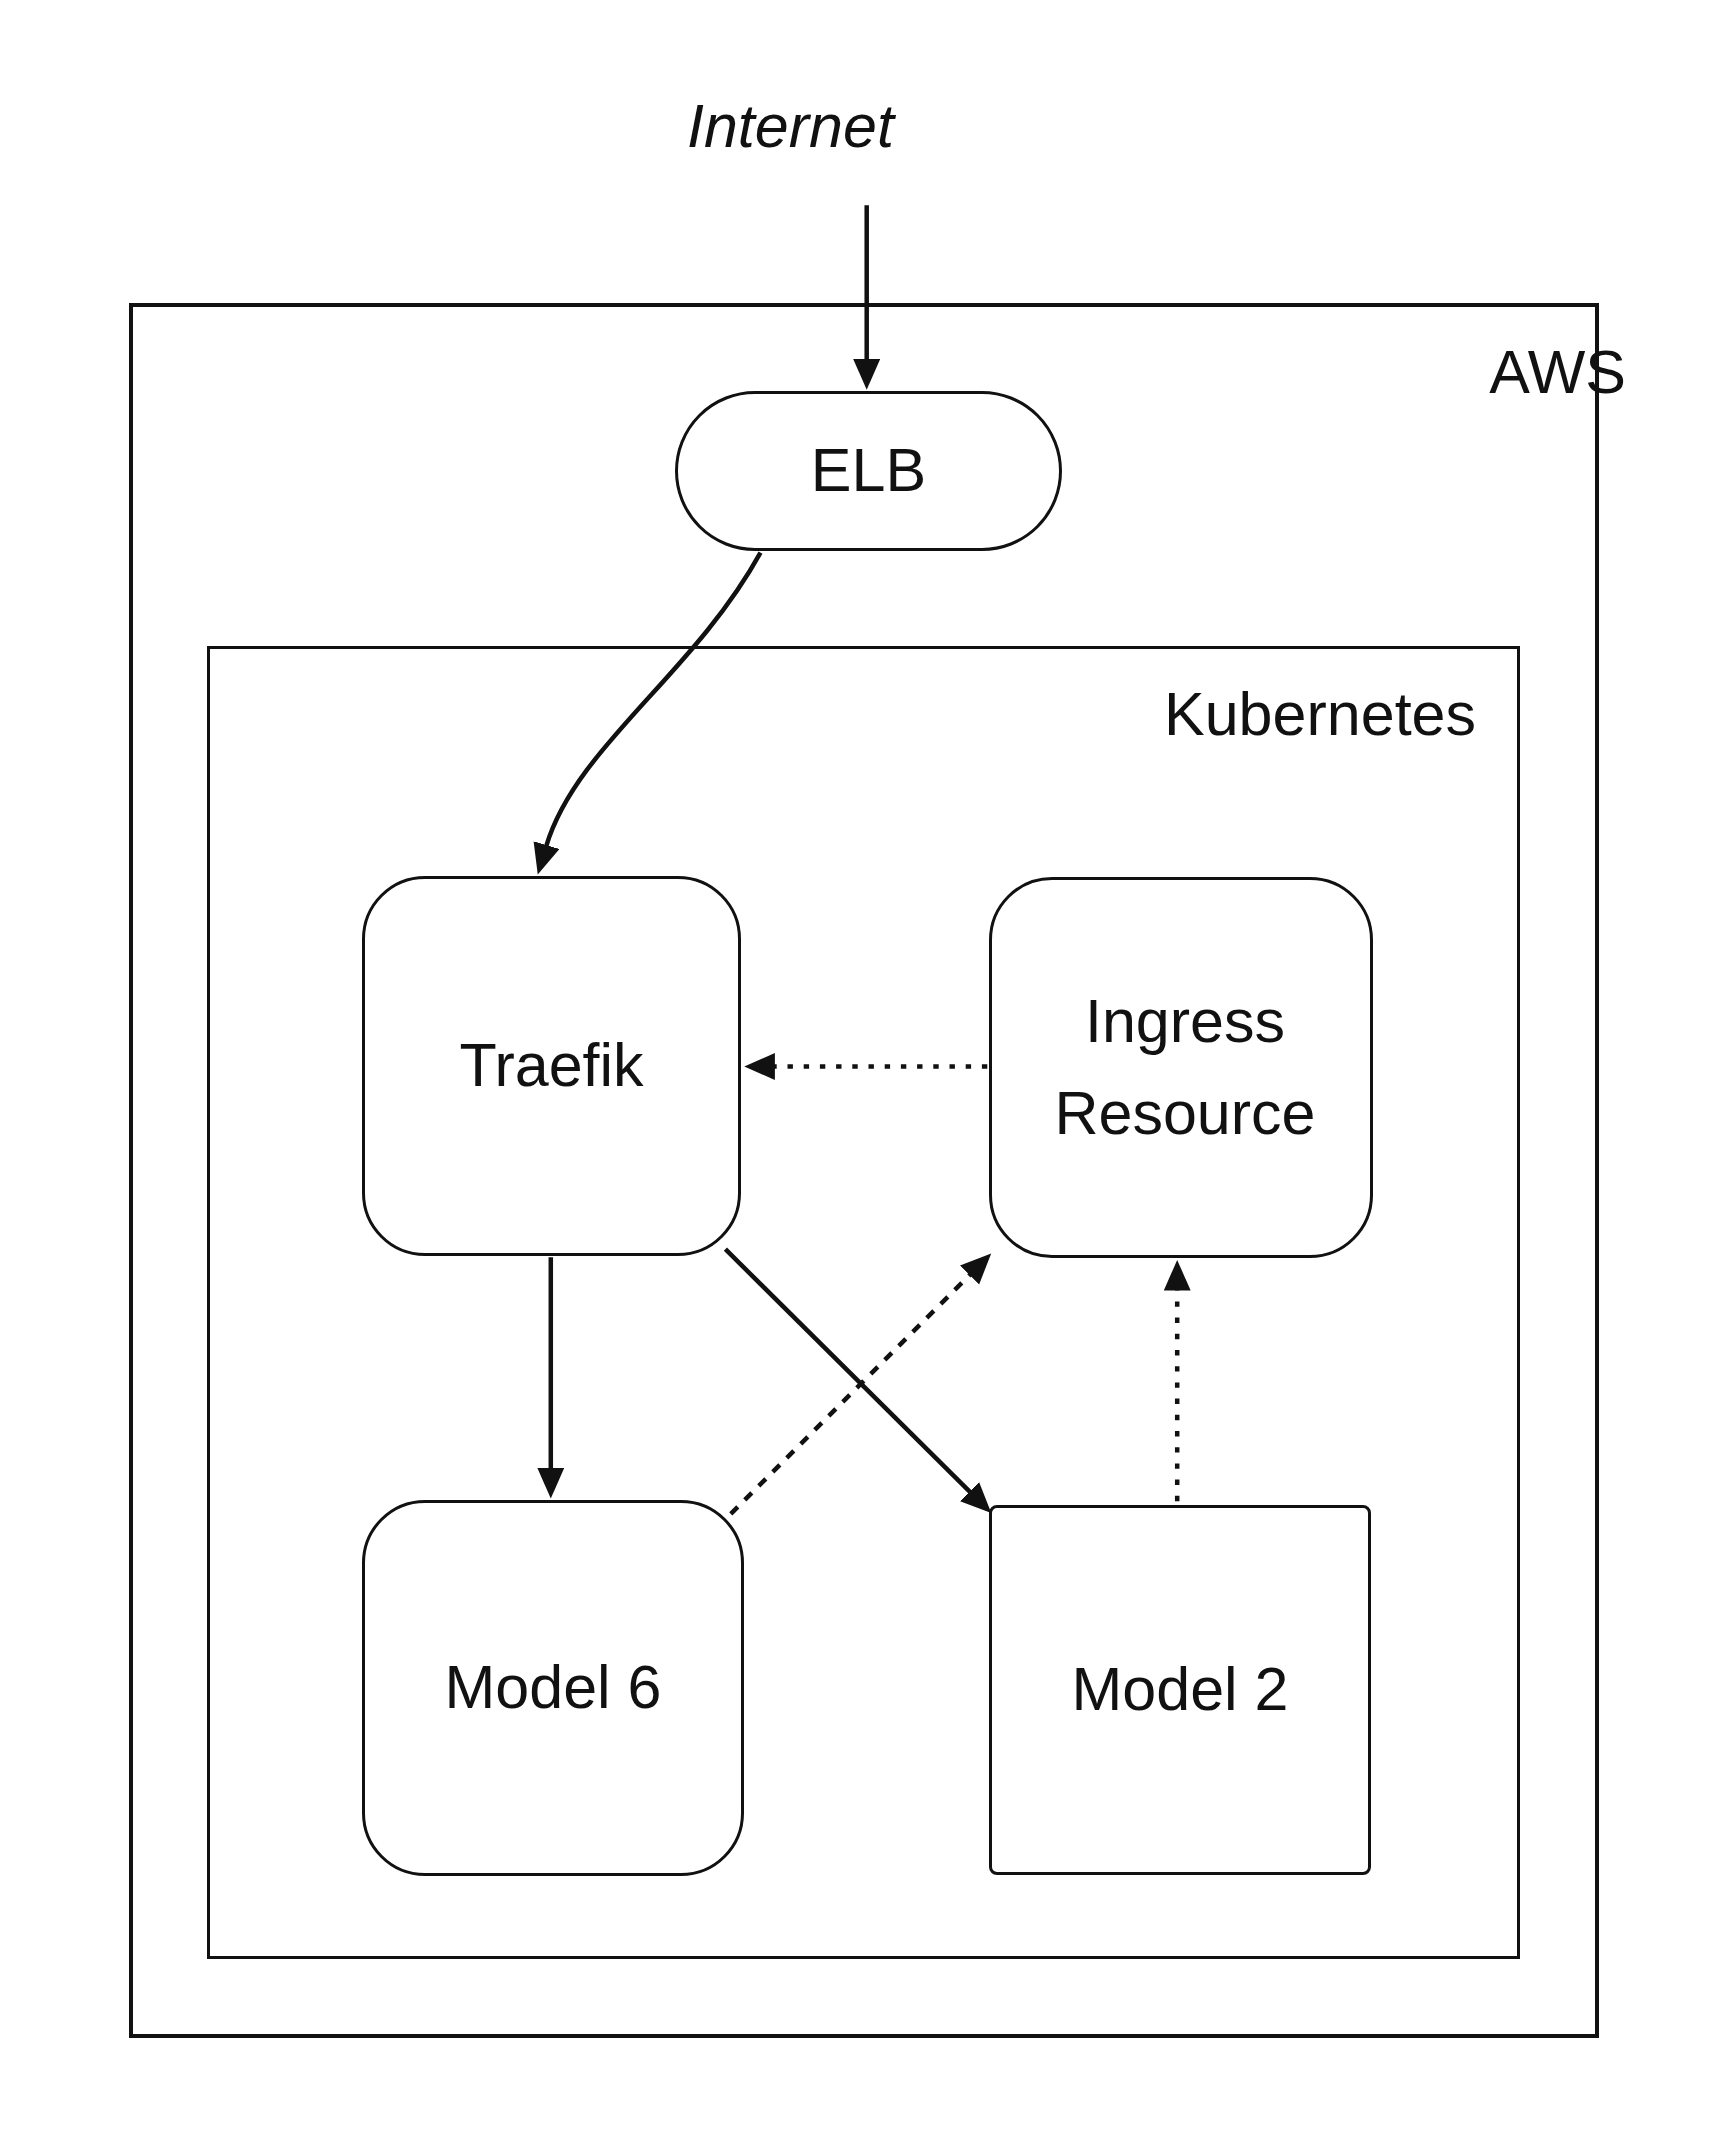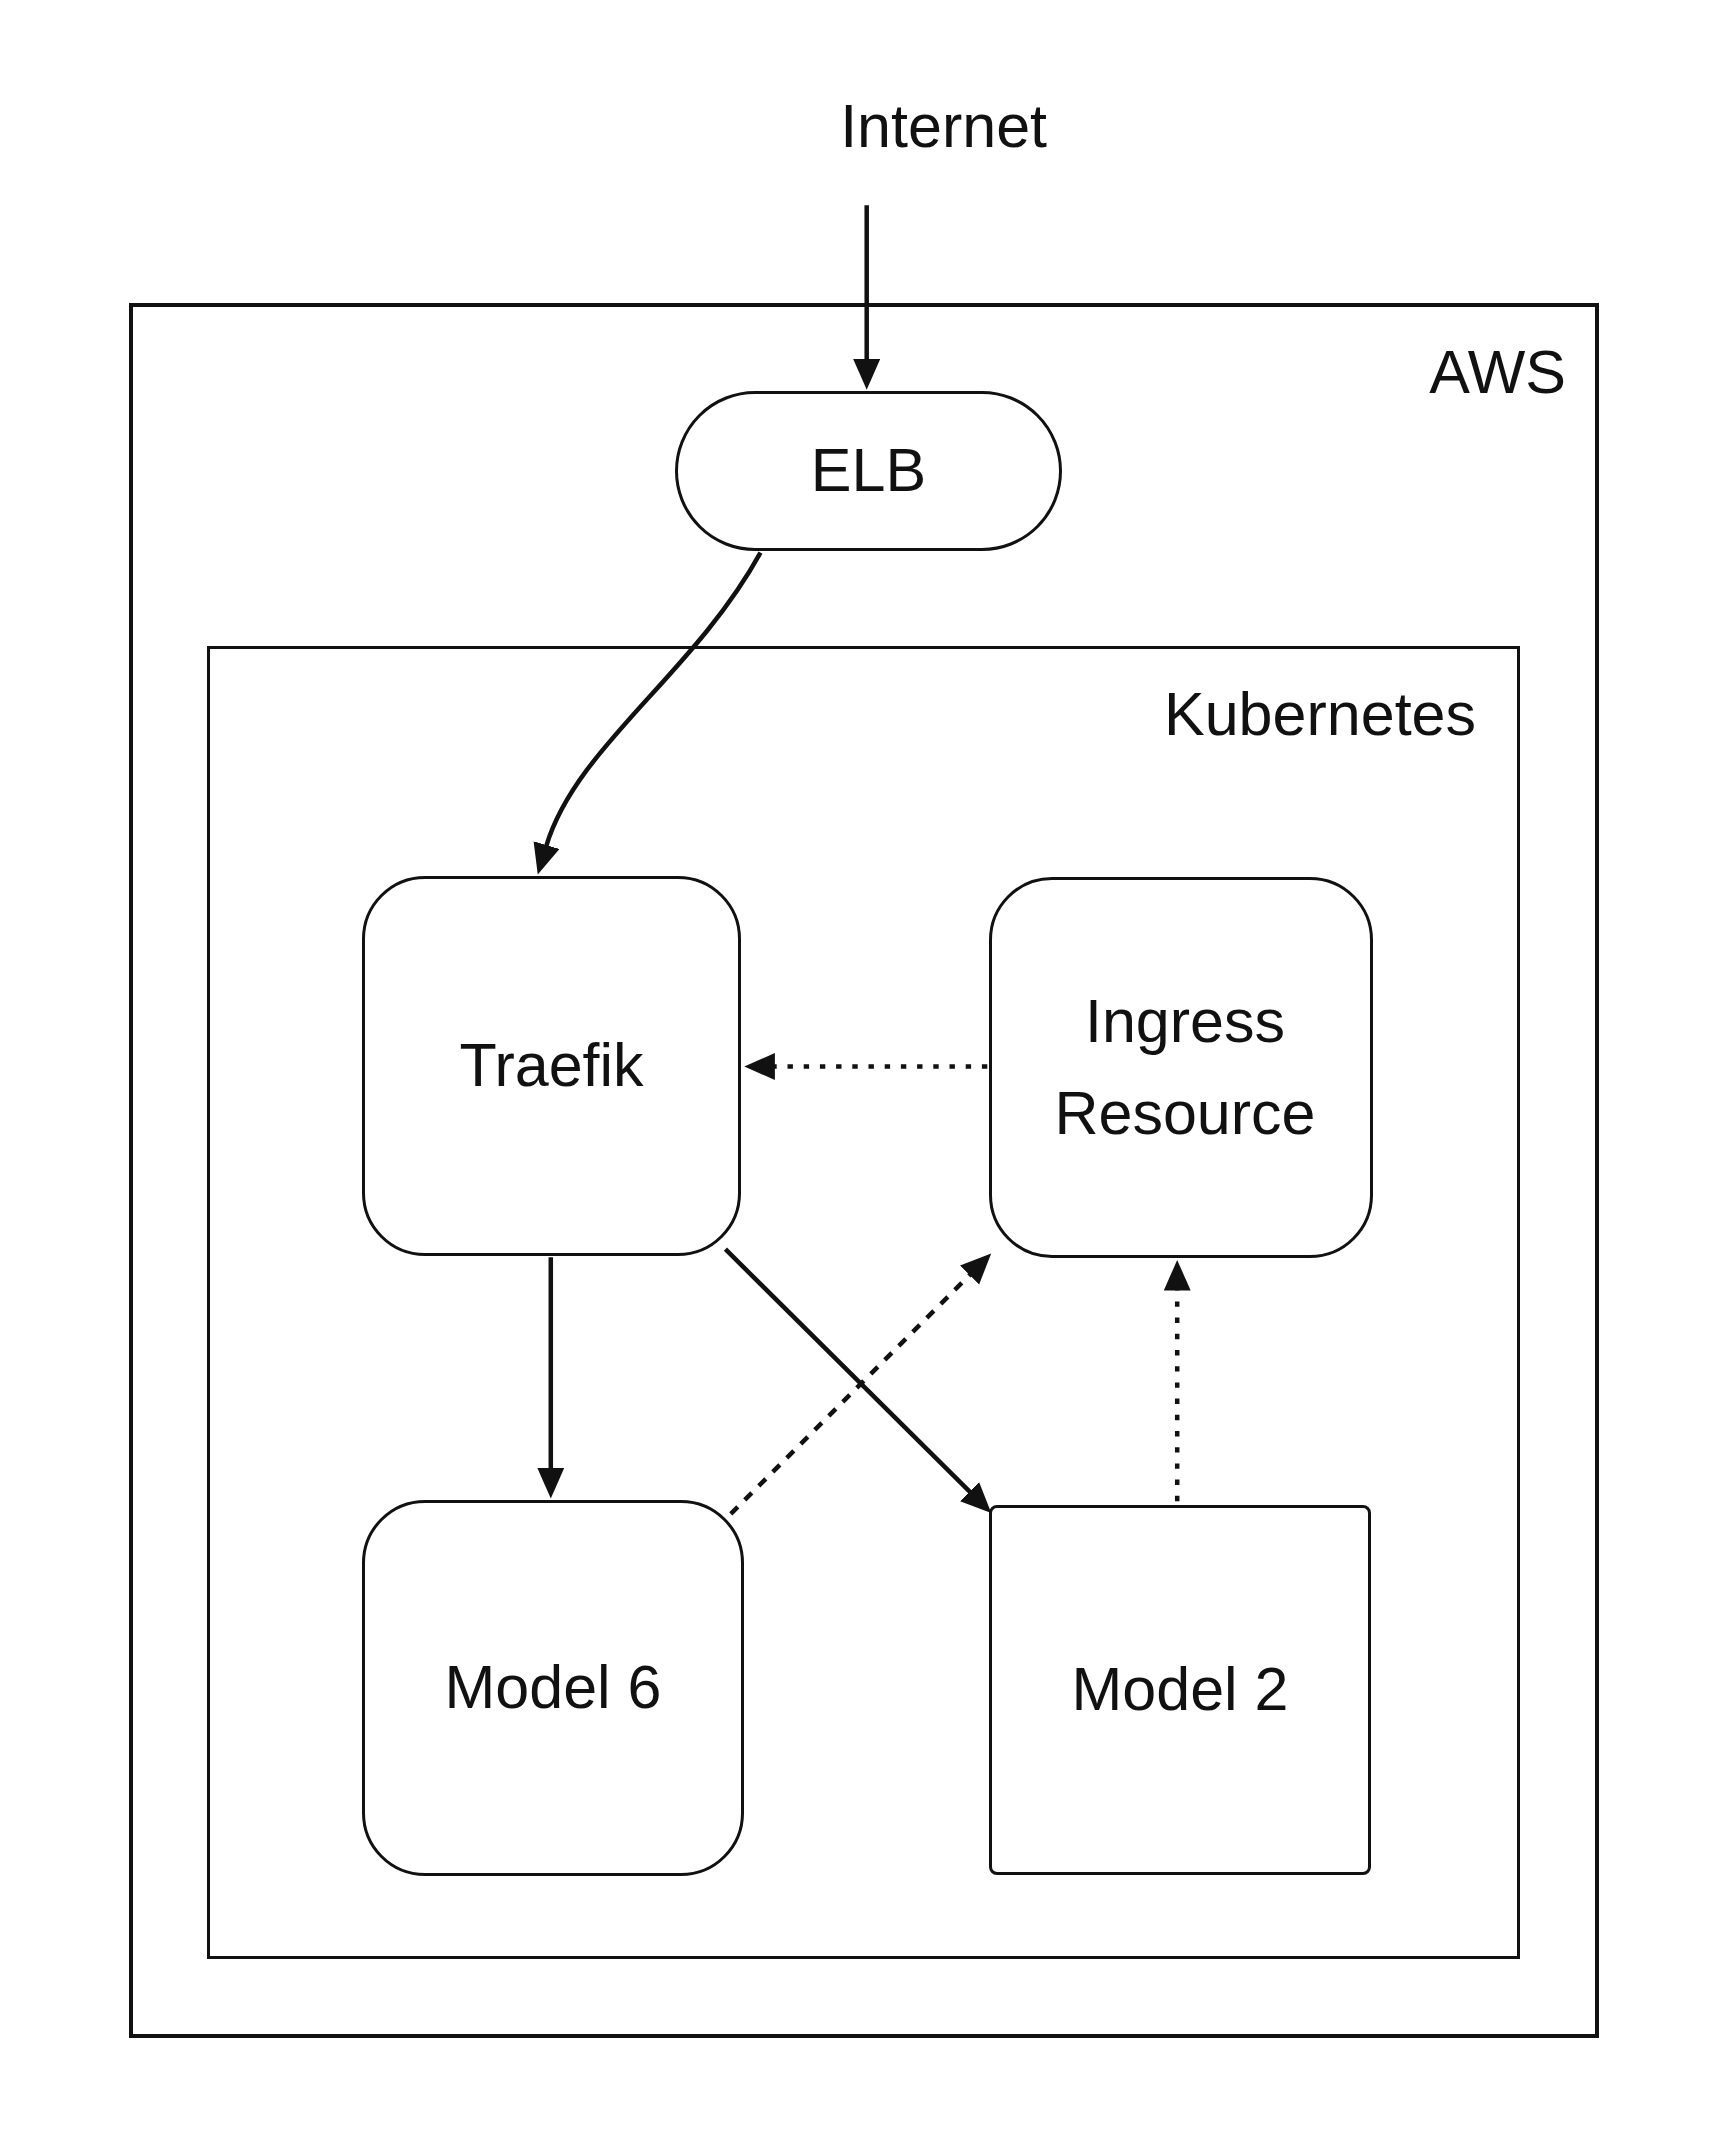--- a/index.html
+++ b/index.html
@@ -16,21 +16,21 @@
     color: var(--text, #111111);
     overflow: hidden;
   }
   .free-label {
     position: absolute;
     font-size: 61px;
     line-height: 1.2;
     color: var(--text, #111111);
     white-space: nowrap;
   }
-  .center { text-align: right; }
+  .center { text-align: left; font-style: italic; }
   .right  { text-align: right; }
 
   .container-box {
     position: absolute;
     border: 4.5px solid var(--stroke, #111111);
     background: transparent;
     box-sizing: border-box;
   }
   #kubernetes-box { border-width: 3.6px; }
 
@@ -88,21 +88,21 @@
   #arrowhead path { fill: var(--stroke, #111111); }
 </style>
 </head>
 <body>
 
 <div id="canvas">
 
   <div class="free-label center" style="left: 687px; top: 90px; width: 360px;">Internet</div>
 
   <div class="container-box" id="aws-box" style="left: 129px; top: 303px; width: 1470px; height: 1735px;"></div>
-  <div class="free-label right" style="left: 1296px; top: 336px; width: 270px;">AWS</div>
+  <div class="free-label right" style="left: 1356px; top: 336px; width: 270px;">AWS</div>
 
   <div class="container-box" id="kubernetes-box" style="left: 207px; top: 646px; width: 1313px; height: 1313px;"></div>
   <div class="free-label right" style="left: 1026px; top: 678px; width: 450px;">Kubernetes</div>
 
   <div class="node-box" id="traefik-box">
     <span class="node-label">Traefik</span>
   </div>
 
   <div class="node-box" id="elb-box">
     <span class="node-label">ELB</span>

